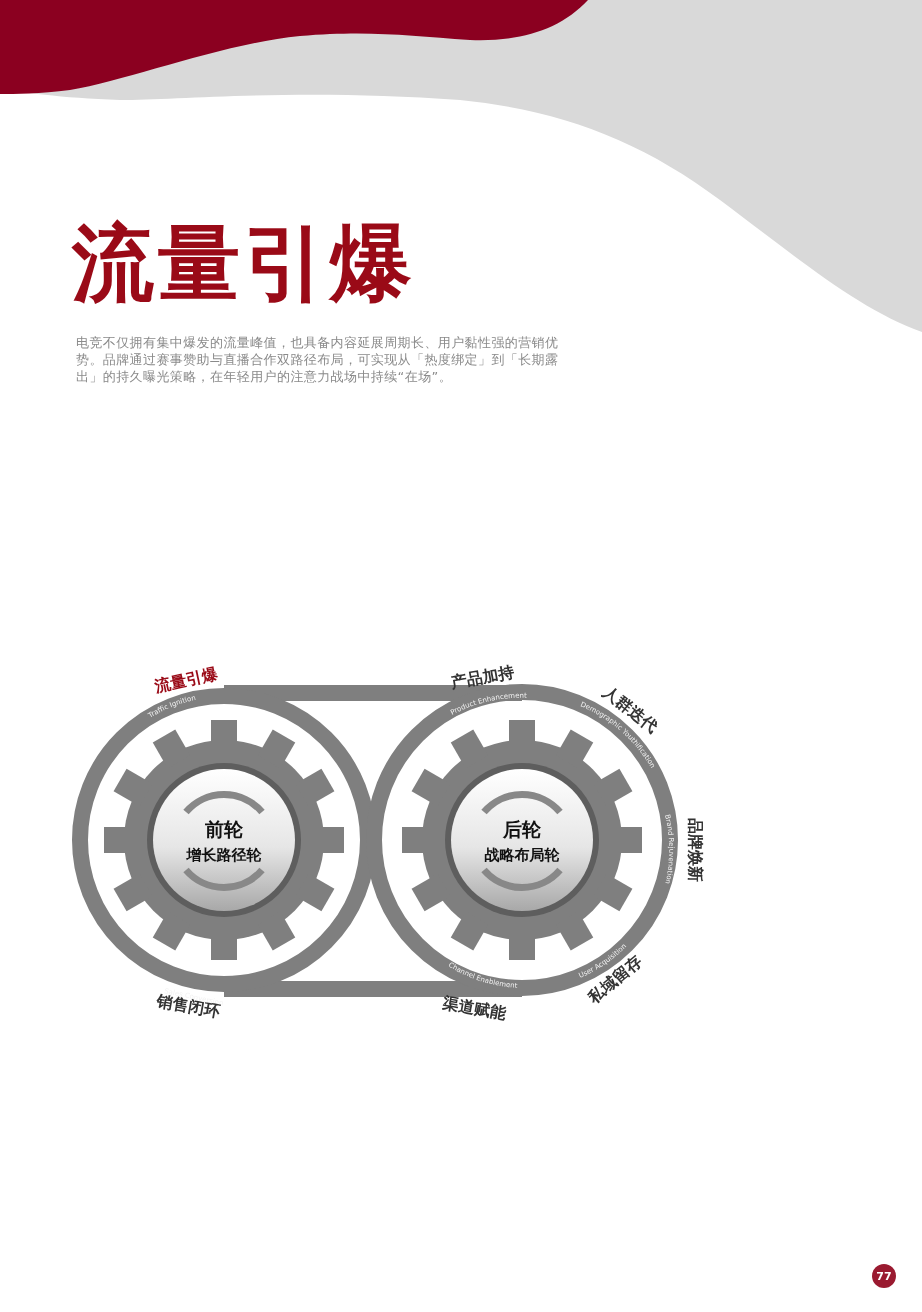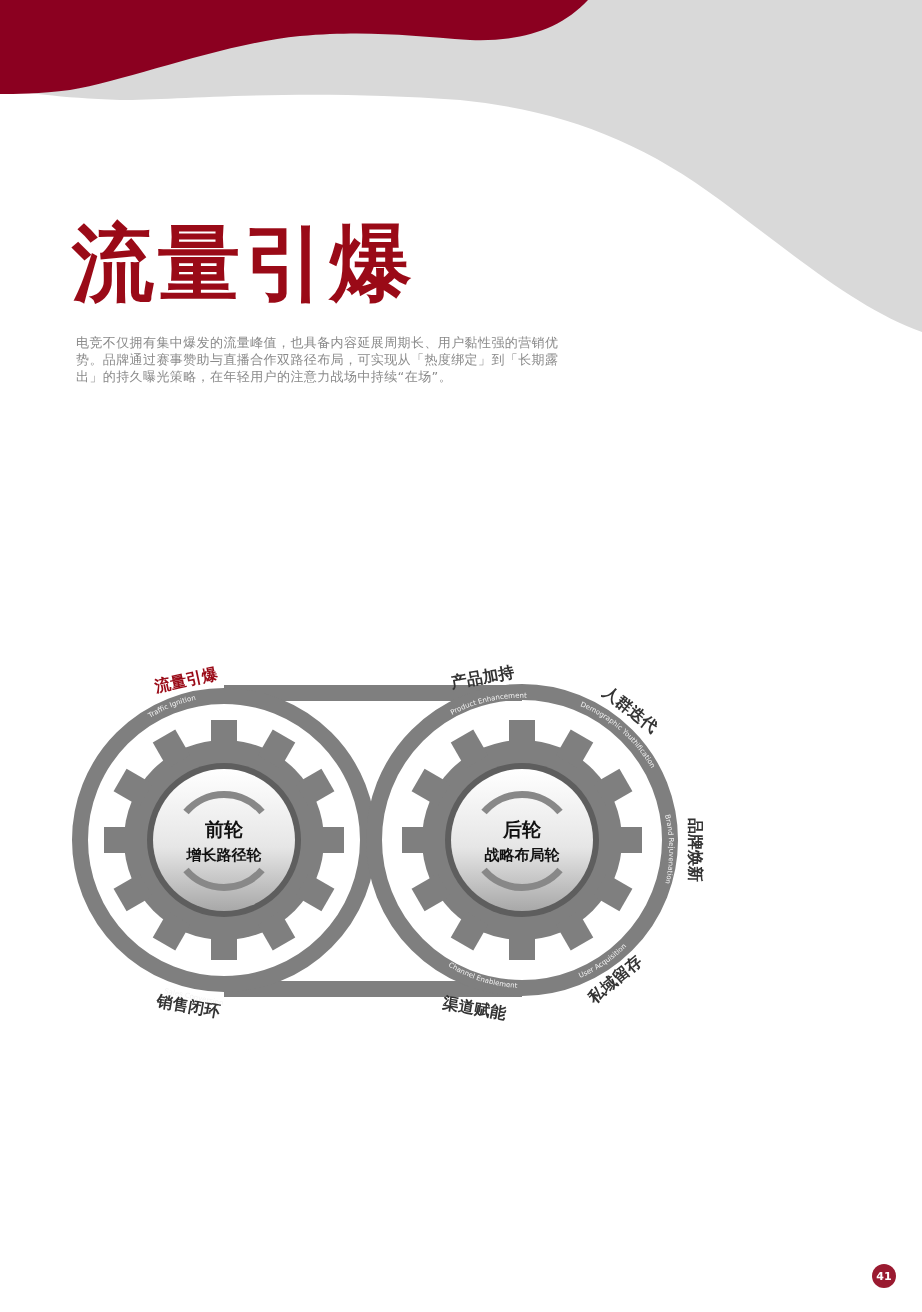--- a/index.html
+++ b/index.html
@@ -105,13 +105,13 @@
     <text x="156" y="692" fill="#9a0a17" transform="rotate(-12 156 692)">流量引爆</text>
     <text x="452" y="688" fill="#333" transform="rotate(-10 452 688)">产品加持</text>
     <text x="602" y="694" fill="#333" transform="rotate(38 602 694)">人群迭代</text>
     <text x="690" y="818" fill="#333" transform="rotate(90 690 818)">品牌焕新</text>
     <text x="594" y="1004" fill="#333" transform="rotate(-40 594 1004)">私域留存</text>
     <text x="442" y="1008" fill="#333" transform="rotate(10 442 1008)">渠道赋能</text>
     <text x="156" y="1006" fill="#333" transform="rotate(10 156 1006)">销售闭环</text>
   </g>
 </svg>
 
-<div class="page-num">41</div>
+<div class="page-num">77</div>
 
 </body></html>

